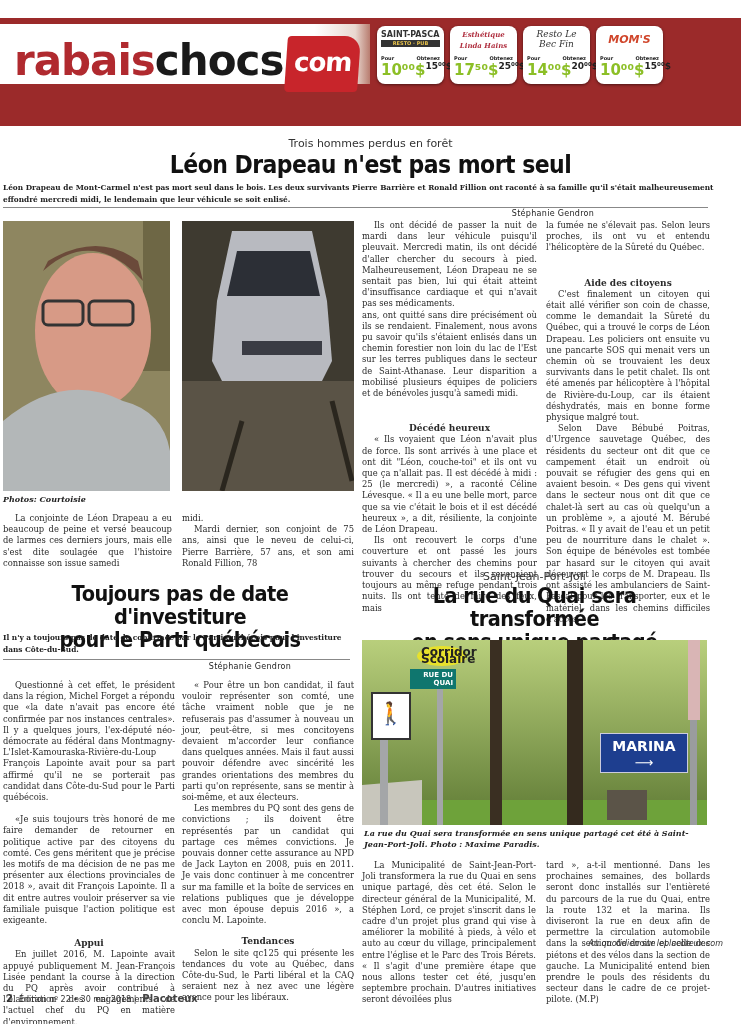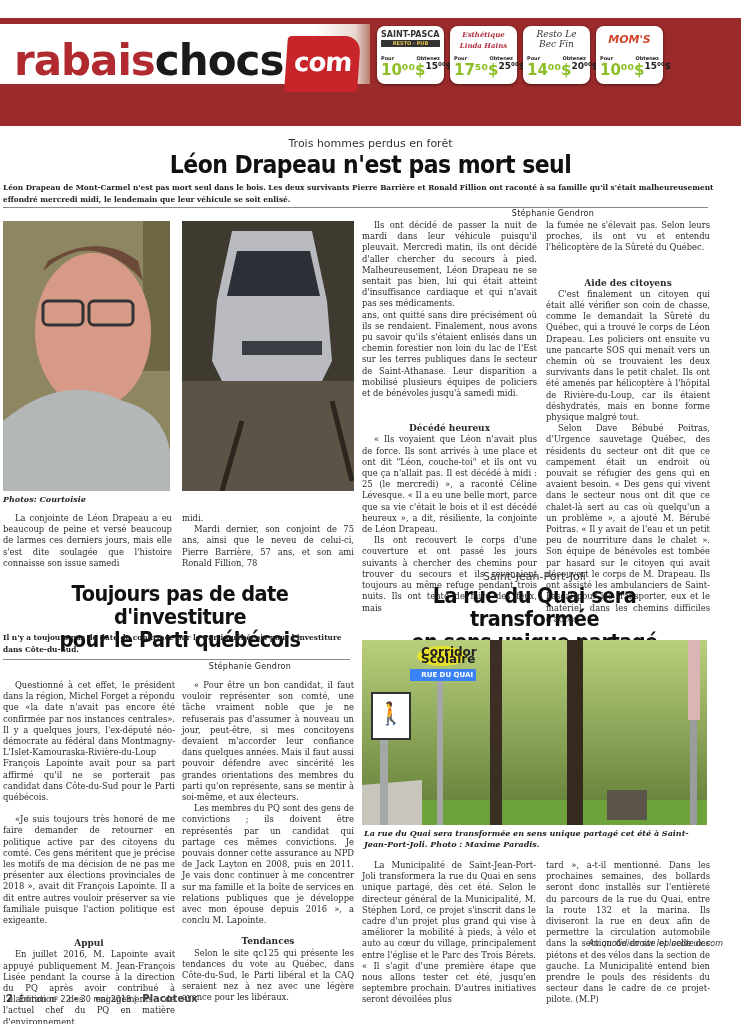--- a/index.html
+++ b/index.html
@@ -184,22 +184,26 @@
     <path d="M0 145 L60 140 L60 185 L0 185 Z" fill="#c8c6bc"></path>
     <rect x="128" y="0" width="12" height="185" fill="#3a2f22"></rect>
     <rect x="205" y="0" width="16" height="185" fill="#342a1e"></rect>
     <rect x="245" y="150" width="40" height="30" fill="#5b5448"></rect>
     <rect x="18" y="60" width="8" height="125" fill="#a4a6a8"></rect>
     <rect x="75" y="40" width="6" height="145" fill="#a4a6a8"></rect>
     <rect x="328" y="0" width="7" height="185" fill="#9a9c9e"></rect>
     <rect x="326" y="0" width="12" height="80" fill="#d9b5b5"></rect>
   </svg>
   <div style="position:absolute;left:55px;top:6px;width:50px;background:#e7e12c;border-radius:50%;font-family:'DejaVu Sans',sans-serif;font-size:12px;font-weight:bold;text-align:center;padding:3px 4px;color:#222;line-height:7px">Corridor Scolaire</div>
-  <div style="position:absolute;left:48px;top:29px;width:66px;background:#3b82f6;color:#fff;font-family:'DejaVu Sans',sans-serif;font-size:7px;font-weight:bold;text-align:right;padding:2px 3px">RUE DU QUAI</div>
+  <div style="position:absolute;left:48px;top:29px;width:46px;background:#0f766e;color:#fff;font-family:'DejaVu Sans',sans-serif;font-size:7px;font-weight:bold;text-align:right;padding:2px 3px">RUE DU QUAI</div>
   <div style="position:absolute;left:9px;top:52px;width:40px;height:48px;background:#fff;border:2px solid #333;font-size:22px;text-align:center;line-height:40px;color:#111">🚶</div>
+  <div style="position:absolute;left:238px;top:93px;width:88px;height:40px;background:#1e3e8f;border:1px solid #ccd;color:#fff;font-family:'DejaVu Sans',sans-serif;text-align:center">
+    <div style="font-size:14px;font-weight:bold;line-height:20px;margin-top:2px">MARINA</div>
+    <div style="font-size:13px;line-height:14px">⟶</div>
+  </div>
 </div>
 <div class="caption" style="left:364px;top:828px;width:345px">La rue du Quai sera transformée en sens unique partagé cet été à Saint-Jean-Port-Joli. Photo : Maxime Paradis.</div>
 
 <div class="col" style="left:362px;top:860px;width:174px">
   <p>La Municipalité de Saint-Jean-Port-Joli transformera la rue du Quai en sens unique partagé, dès cet été. Selon le directeur général de la Municipalité, M. Stéphen Lord, ce projet s'inscrit dans le cadre d'un projet plus grand qui vise à améliorer la mobilité à pieds, à vélo et auto au cœur du village, principalement entre l'église et le Parc des Trois Bérets. « Il s'agit d'une première étape que nous allons tester cet été, jusqu'en septembre prochain. D'autres initiatives seront dévoilées plus</p>
 </div>
 <div class="col" style="left:546px;top:860px;width:164px">
   <p style="text-indent:0">tard », a-t-il mentionné. Dans les prochaines semaines, des bollards seront donc installés sur l'entièreté du parcours de la rue du Quai, entre la route 132 et la marina. Ils diviseront la rue en deux afin de permettre la circulation automobile dans la section de droite et celle des piétons et des vélos dans la section de gauche. La Municipalité entend bien prendre le pouls des résidents du secteur dans le cadre de ce projet-pilote. (M.P)</p>
 </div>
 

